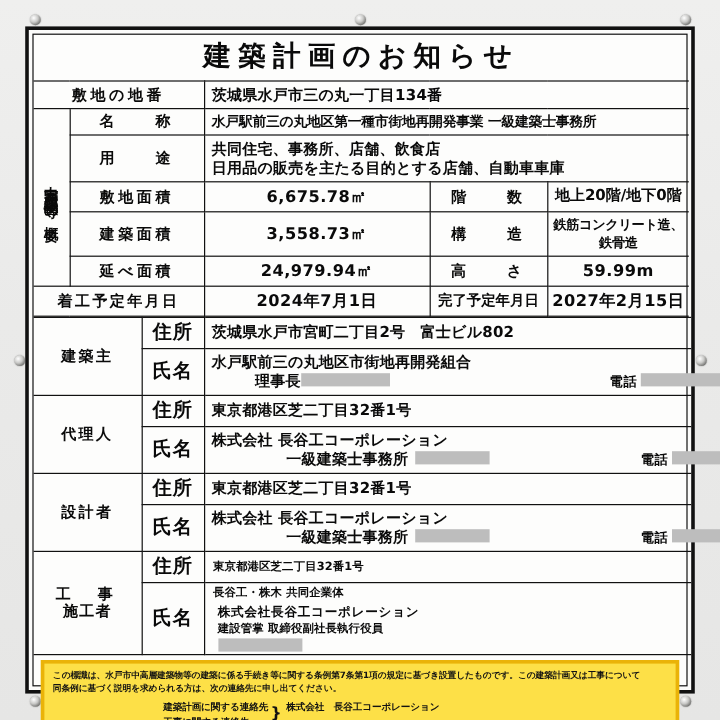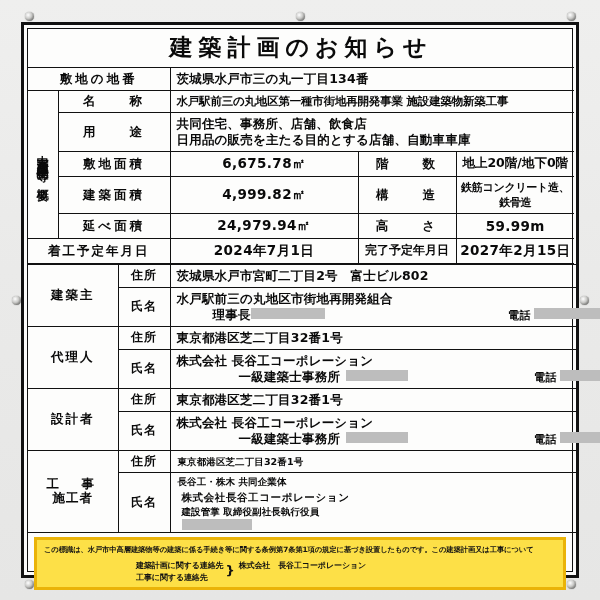--- a/index.html
+++ b/index.html
@@ -89,21 +89,21 @@
   .lbl {
     text-align: center;
     font-size: 12.5px;
     font-weight: bold;
     letter-spacing: 3px;
     line-height: 1.15;
     padding: 3px 1px !important;
   }
   .lbl-sm {
     text-align: center;
-    font-size: 12px;
+    font-size: 16px;
     font-weight: bold;
     letter-spacing: 1px;
     padding: 2px 1px !important;
   }
   .val {
     font-size: 12.5px;
     font-weight: bold;
     padding: 3px 0 3px 6px !important;
     line-height: 1.28;
     letter-spacing: .2px;
@@ -246,41 +246,41 @@
         <td colspan="3" class="val noR">茨城県水戸市三の丸一丁目134番</td>
       </tr>
 
       <tr>
         <td rowspan="5" class="noL">
           <div class="vert-wrap">
             <span class="vert">中高層建築物等の概要</span>
           </div>
         </td>
         <td class="lbl">名　　称</td>
-        <td colspan="3" class="val noR" style="font-size:11.5px;letter-spacing:-.2px;">水戸駅前三の丸地区第一種市街地再開発事業 施設建築物新築工事</td>
+        <td colspan="3" class="val noR" style="font-size:11.5px;letter-spacing:-.2px;">水戸駅前三の丸地区第一種市街地再開発事業 一級建築士事務所</td>
       </tr>
 
       <tr>
         <td class="lbl">用　　途</td>
         <td colspan="3" class="val noR">
           <div>共同住宅、事務所、店舗、飲食店</div>
           <div>日用品の販売を主たる目的とする店舗、自動車車庫</div>
         </td>
       </tr>
 
       <tr>
         <td class="lbl">敷地面積</td>
         <td class="val-c">6,675.78㎡</td>
         <td class="lbl">階　　数</td>
         <td class="val-c small noR">地上20階/地下0階</td>
       </tr>
 
       <tr>
         <td class="lbl">建築面積</td>
-        <td class="val-c">4,999.82㎡</td>
+        <td class="val-c">3,558.73㎡</td>
         <td class="lbl">構　　造</td>
         <td class="val-c noR" style="font-size:11px;letter-spacing:-.3px;">鉄筋コンクリート造、鉄骨造</td>
       </tr>
 
       <tr>
         <td class="lbl">延べ面積</td>
         <td class="val-c">24,979.94㎡</td>
         <td class="lbl">高　　さ</td>
         <td class="val-c noR">59.99m</td>
       </tr>
@@ -379,20 +379,21 @@
           </div>
         </td>
       </tr>
     </tbody>
         </table>
 
 
     <div id="footer">
       <div class="footer-box" style="padding:5px 6px 3px 7px;">
         <div>この標識は、水戸市中高層建築物等の建築に係る手続き等に関する条例第7条第1項の規定に基づき設置したものです。この建築計画又は工事について</div>
+        <div>同条例に基づく説明を求められる方は、次の連絡先に申し出てください。</div>
         <div class="contact">
           <div class="contact-left">
             <div>建築計画に関する連絡先</div>
             <div>工事に関する連絡先</div>
           </div>
           <div class="brace">}</div>
           <div class="contact-right">
             <div>株式会社　長谷工コーポレーション</div>
           </div>
         </div>

